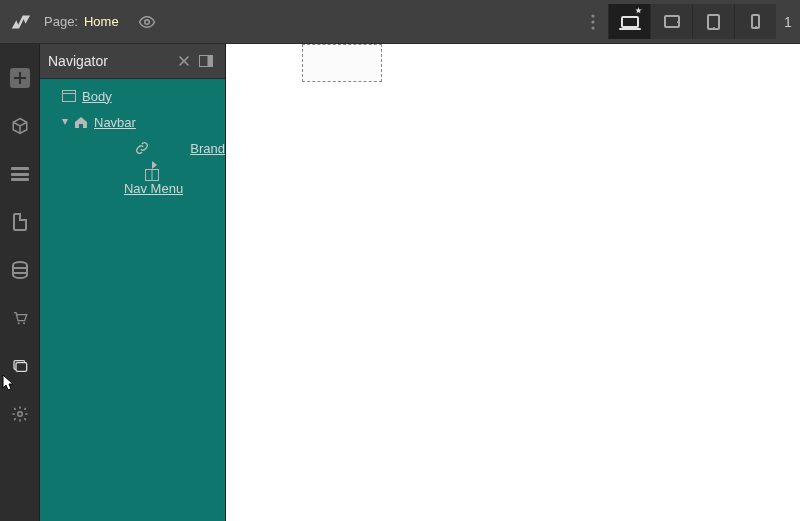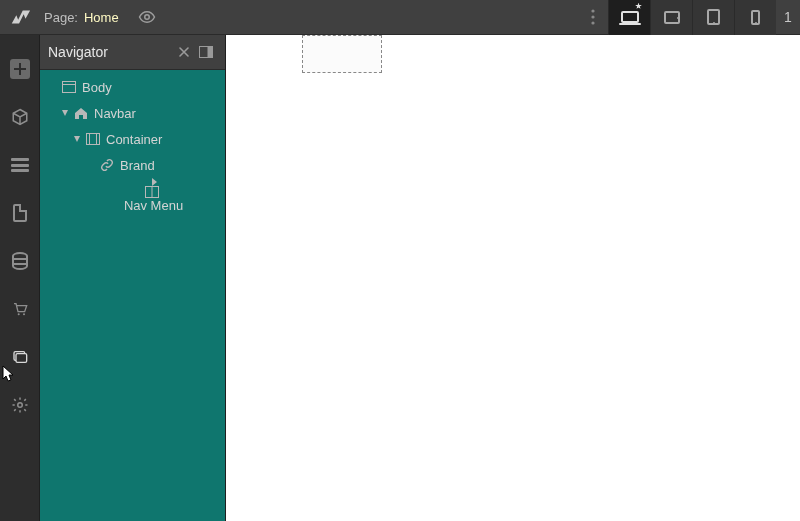--- a/index.html
+++ b/index.html
@@ -1,20 +1,20 @@
 <!DOCTYPE html>
 <html><head>
 <meta charset="utf-8">
 <style>
   * { box-sizing: border-box; margin: 0; padding: 0; }
   html, body { width: 800px; height: 521px; overflow: hidden; font-family: Arial, Helvetica, sans-serif; }
   body { background: #404040; color: #d0d0d0; font-size: 13px; }
 
   
-  .topbar { height: 35px; background: #404040; display: flex; align-items: center; border-bottom: 1px solid #2a2a2a; }
+  .topbar { height: 44px; background: #404040; display: flex; align-items: center; border-bottom: 1px solid #2a2a2a; }
   .logo { width: 40px; height: 35px; display: flex; align-items: center; justify-content: center; }
   .page-block { display: flex; align-items: center; gap: 6px; padding-left: 4px; }
   .page-label { color: #bfbfbf; }
   .page-name { color: #fef9c3; }
   .preview-eye { margin-left: 14px; width: 28px; height: 28px; display:flex; align-items:center; justify-content:center; color:#9d9d9d; }
   .top-spacer { flex: 1; }
   .dots { width: 30px; display:flex; align-items:center; justify-content:center; color:#888; }
   .devices { display: flex; align-items: stretch; height: 35px; }
   .device { width: 42px; height: 35px; display:flex; align-items:center; justify-content:center; background:#353535; border-left:1px solid #2a2a2a; color:#a8a8a8; position:relative; }
   .device.active { background:#1e1e1e; color:#e2e2e2; }
@@ -53,30 +53,30 @@
   .icn-assets { width:18px; height:16px; }
   .icn-gear { width:18px; height:18px; }
 
   
   .panel { width: 186px; background: #0f766e; border-right:1px solid #1f1f1f; display:flex; flex-direction:column; }
   .panel-head { height: 35px; background:#404040; display:flex; align-items:center; padding:0 8px; border-bottom:1px solid #2a2a2a; }
   .panel-title { color:#e6e6e6; font-size:14px; flex:1; }
   .panel-head-icn { width:22px; height:22px; display:flex; align-items:center; justify-content:center; color:#9a9a9a; }
 
   .tree { padding: 4px 0; }
-  .ti { display:flex; align-items:center; height:26px; color:#d4d4d4; font-size:13px; cursor:default; }
+  .ti { display:flex; align-items:center; height:26px; color:#d4d4d4; font-size:13px; cursor:default;text-decoration:underline; }
   .ti .tw { width:14px; display:flex; align-items:center; justify-content:center; }
   .ti .tw svg { display:block; }
   .ti .tic { width:18px; display:flex; align-items:center; justify-content:center; margin-right:4px; color:#b8b8b8; }
   .ti .lbl { }
   .pad1 { padding-left: 6px; }
   .pad2 { padding-left: 18px; }
   .pad3 { padding-left: 30px; }
   .pad4 { padding-left: 42px; flex-direction: column; }
-  .pad4b { padding-left: 44px; }
+  .pad4b { padding-left: 44px; justify-content: space-between; }
 
   
   .canvas { flex:1; background:#fff; position:relative; }
   .placeholder-box { position:absolute; left:76px; top:0; width:80px; height:38px; border:1px dashed #888; background:#fbfbfb; }
 
   
   .cursor-pointer { position:absolute; left:2px; bottom:-2px; }
 
   svg { display:block; }
 </style>
@@ -208,34 +208,20 @@
             </svg>
         </span>
         <span class="tic">
           <svg width="14" height="13" viewBox="0 0 14 13">
               <path fill="#b8b8b8" d="M7 1L1 6v6h4V8h4v4h4V6z"></path>
             </svg>
         </span>
         <span class="lbl">Navbar</span>
       </div>
 
-      <div class="ti pad3">
-        <span class="tw">
-          <svg width="8" height="8" viewBox="0 0 8 8">
-              <path fill="#b8b8b8" d="M1 1h6L4 7z"></path>
-            </svg>
-        </span>
-        <span class="tic">
-          <svg width="14" height="12" viewBox="0 0 14 12">
-              <rect x="0.5" y="0.5" width="13" height="11" fill="none" stroke="#b8b8b8"></rect>
-              <rect x="3.5" y="0.5" width="7" height="11" fill="none" stroke="#b8b8b8"></rect>
-            </svg>
-        </span>
-        <span class="lbl">Container</span>
-      </div>
 
       <div class="ti pad4b">
         <span class="tw"></span>
         <span class="tic">
           <svg width="14" height="14" viewBox="0 0 24 24">
               <path fill="none" stroke="#b8b8b8" stroke-width="2.4" d="M10 14a5 5 0 007 0l3-3a5 5 0 00-7-7l-1 1M14 10a5 5 0 00-7 0l-3 3a5 5 0 007 7l1-1"></path>
             </svg>
         </span>
         <span class="lbl">Brand</span>
       </div>

